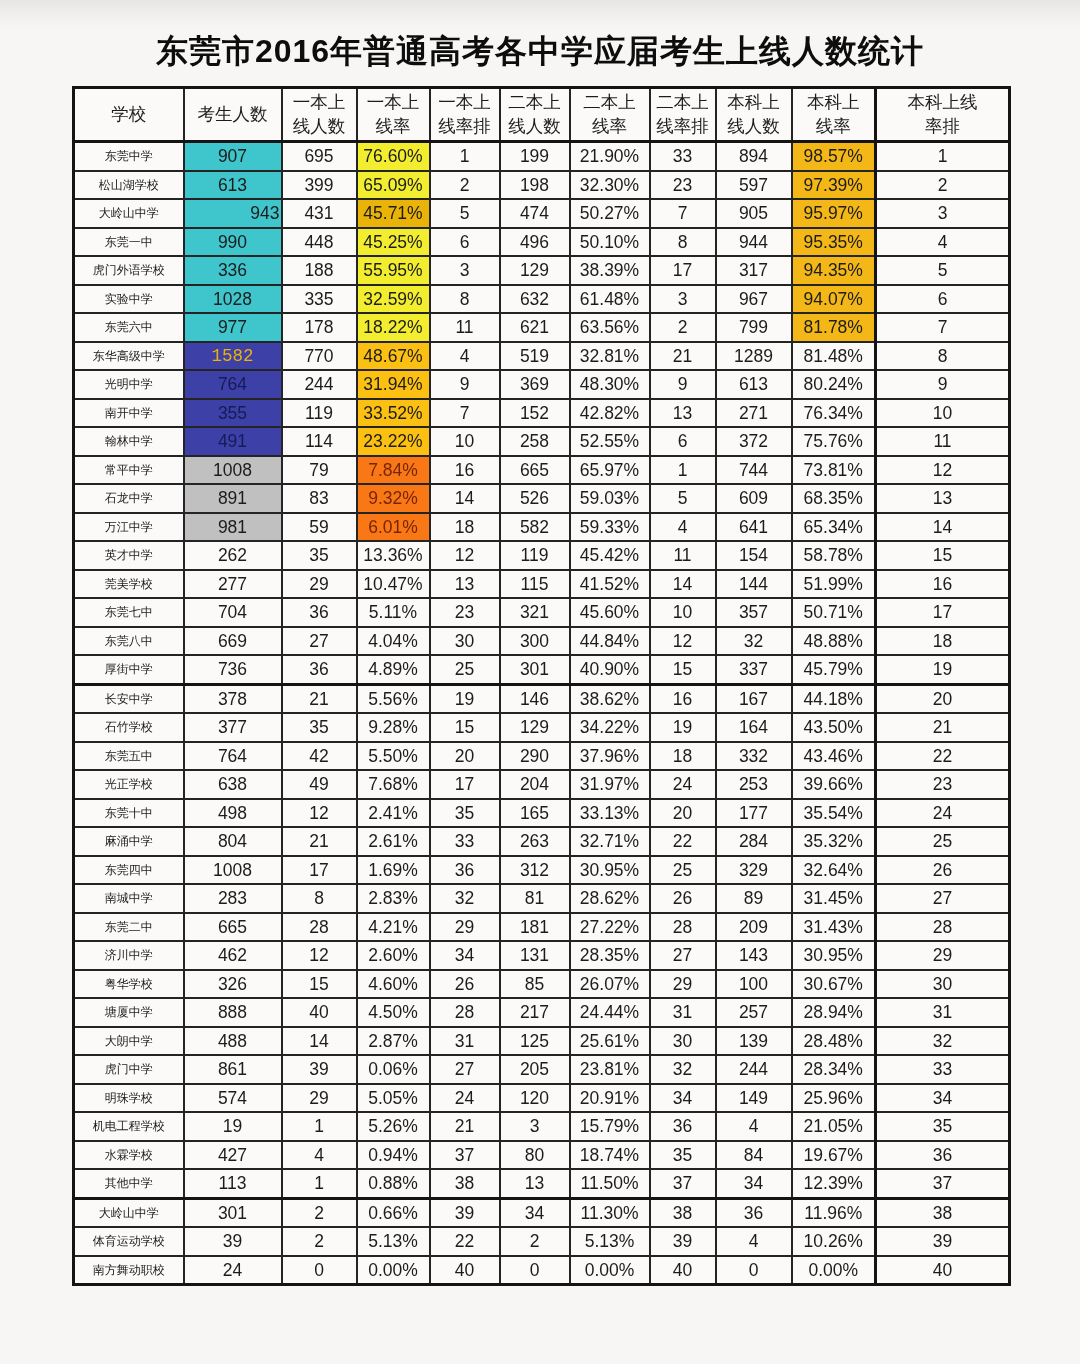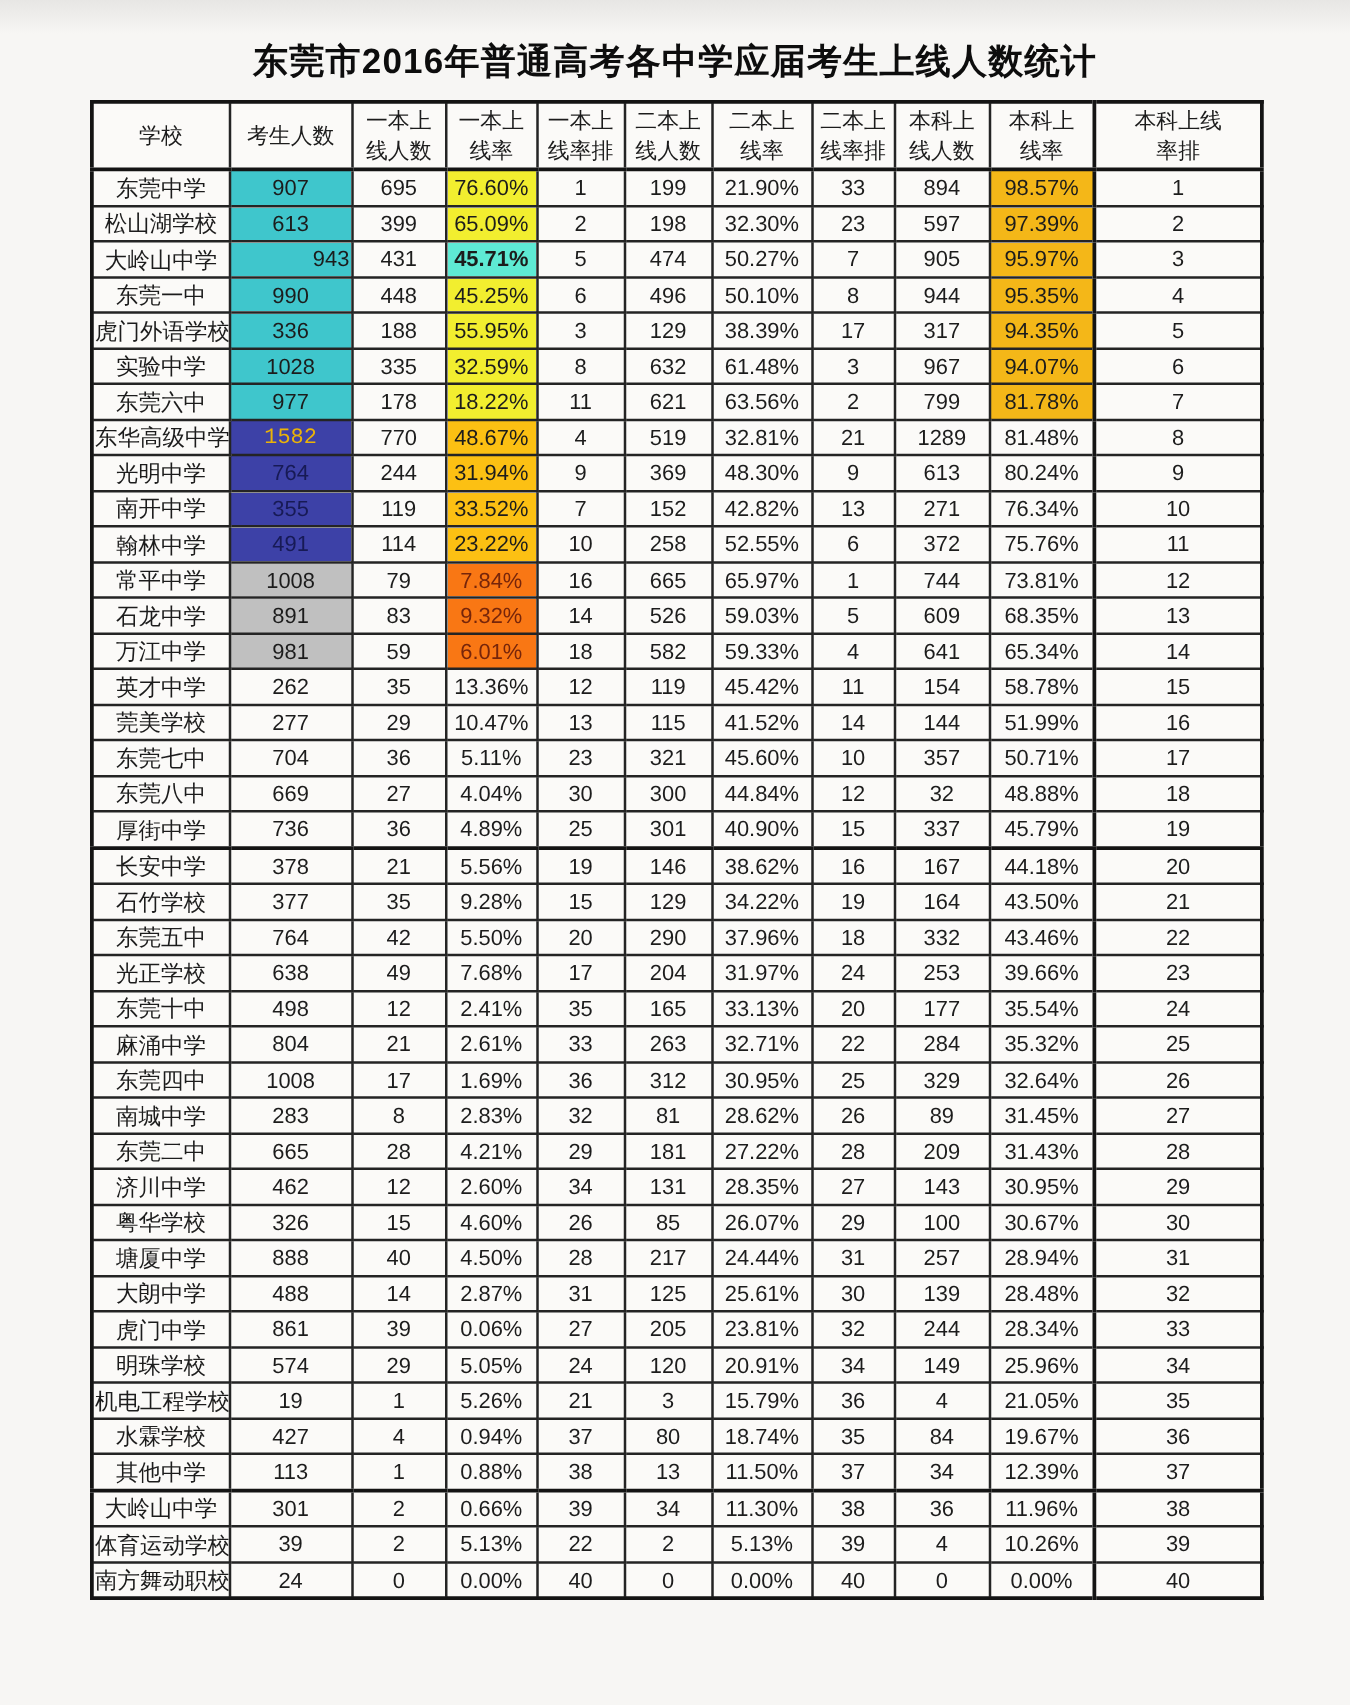--- a/index.html
+++ b/index.html
@@ -6,21 +6,21 @@
   body{
     width:1080px;height:1364px;
     background:linear-gradient(180deg,#e7e6e4 0%,#f7f6f4 2%,#f7f6f4 100%);
     font-family:"Liberation Sans","DejaVu Sans",sans-serif;
     color:#1c1c1c;
     -webkit-font-smoothing:antialiased;
   }
   .title{
     text-align:center;
     padding-top:30px;
-    font-size:28px;
+    font-size:32px;
     font-weight:bold;
     color:#0d0d0d;
     letter-spacing:1px;
   }
   table{
     border-collapse:collapse;
     table-layout:fixed;
     width:936px;
     margin:12px 0 0 72px;
     background:#fbfaf8;
@@ -40,21 +40,21 @@
     padding:2px 1px;
     border-bottom:3px solid #141414;
     background:#fbfaf8;
   }
   td{
     font-size:17.5px;
     height:26.5px;
     padding:0 1px;
     white-space:nowrap;
   }
-  td.school{font-size:18px;margin-top:41px;}
+  td.school{font-size:12px;margin-top:41px;}
   th:last-child,td:last-child{border-left:3px solid #141414;}
   tr.thick-bottom td{border-bottom:3px solid #141414;}
 </style>
 </head>
 <body>
 
 <div class="title">东莞市2016年普通高考各中学应届考生上线人数统计</div>
 
 <table>
   <colgroup>
@@ -118,21 +118,21 @@
         <td>32.30%</td>
         <td>23</td>
         <td>597</td>
         <td style="background: rgb(244, 183, 24);">97.39%</td>
         <td>2</td>
       </tr>
       <tr>
         <td class="school">大岭山中学</td>
         <td style="background: rgb(63, 198, 204); text-align: right;">943</td>
         <td>431</td>
-        <td style="background: #5eead4; font-weight: bold;">45.71%</td>
+        <td style="background: #eab308;">45.71%</td>
         <td>5</td>
         <td>474</td>
         <td>50.27%</td>
         <td>7</td>
         <td>905</td>
         <td style="background: rgb(244, 183, 24);">95.97%</td>
         <td>3</td>
       </tr>
       <tr>
         <td class="school">东莞一中</td>

